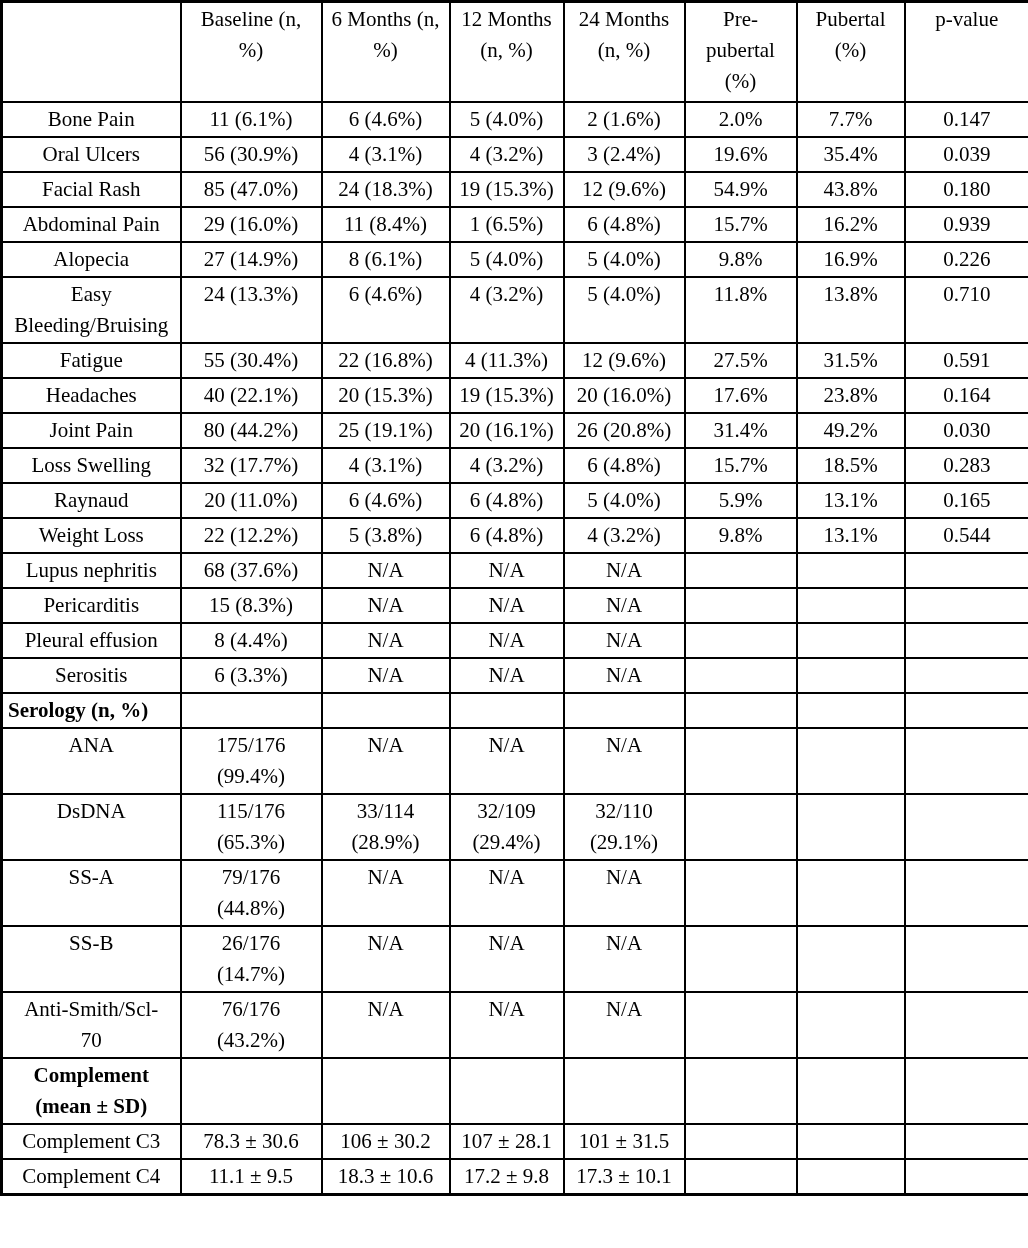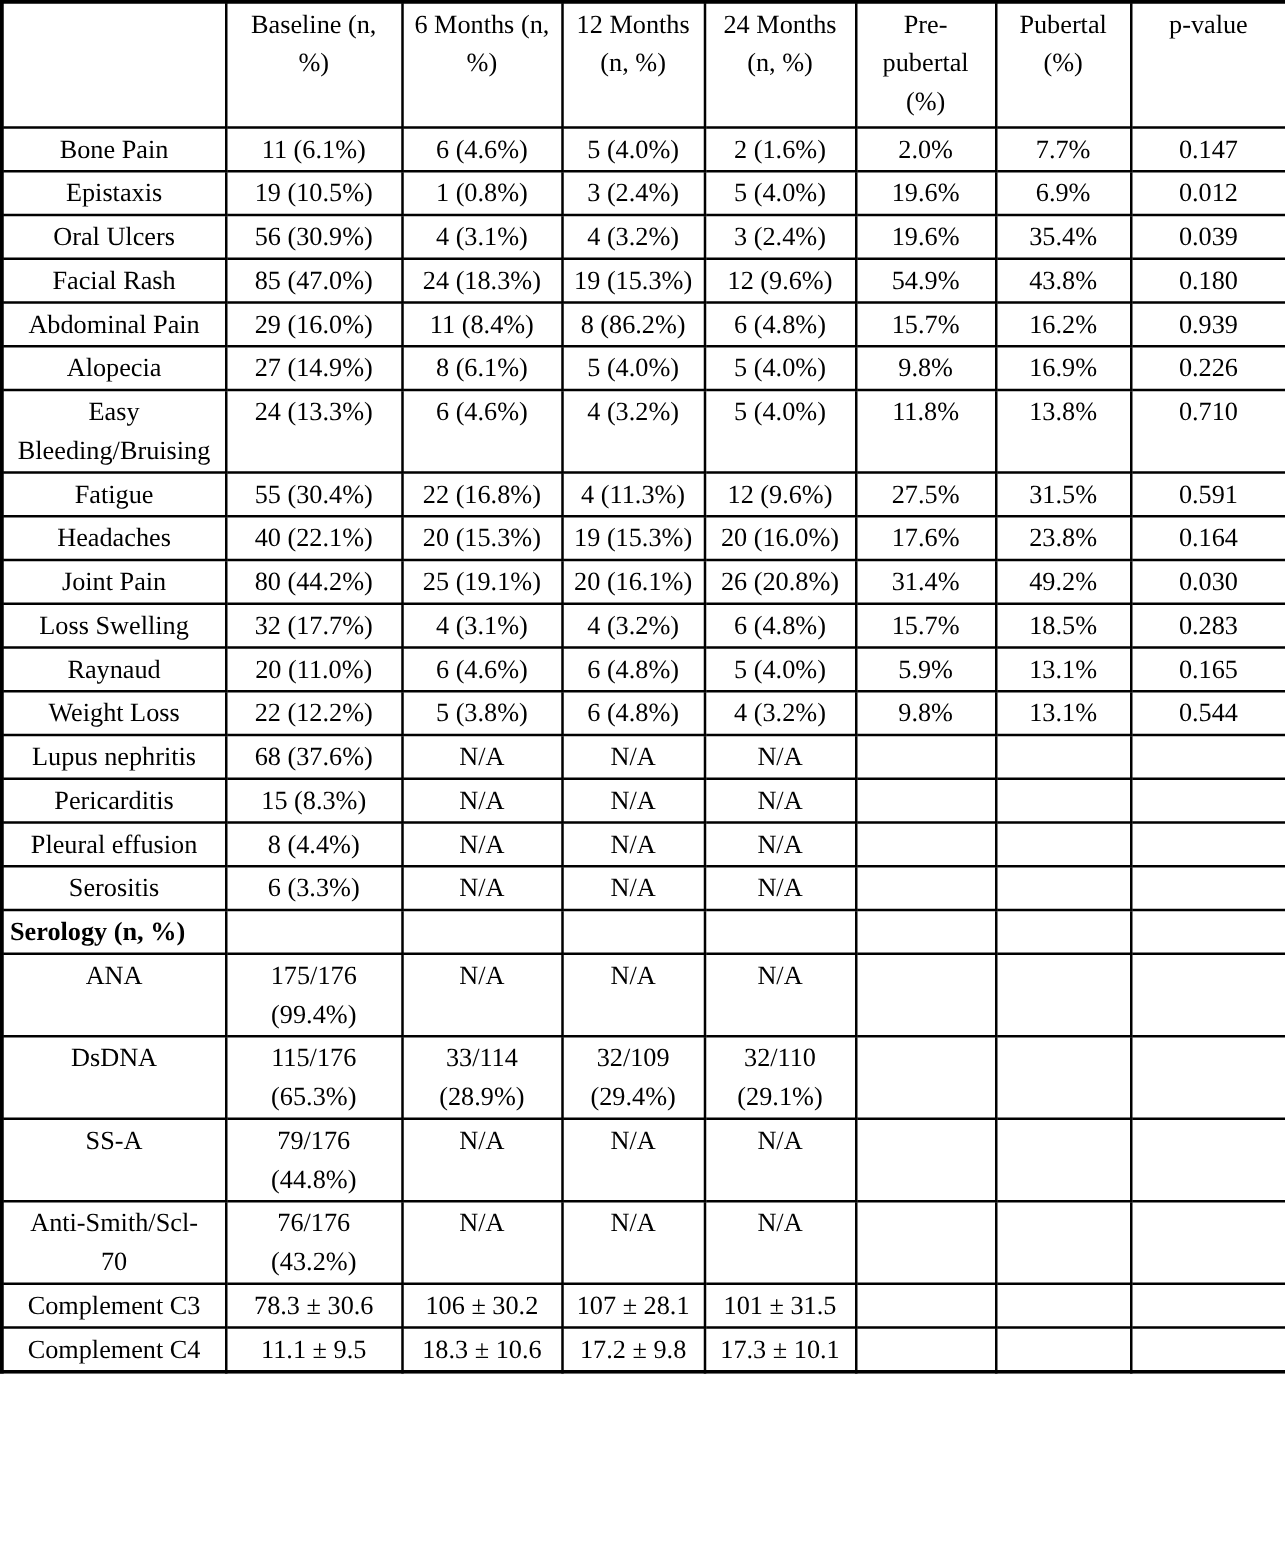--- a/index.html
+++ b/index.html
@@ -85,30 +85,20 @@
           <td>Bone Pain</td>
           <td>11 (6.1%)</td>
           <td>6 (4.6%)</td>
           <td>5 (4.0%)</td>
           <td>2 (1.6%)</td>
           <td>2.0%</td>
           <td>7.7%</td>
           <td>0.147</td>
         </tr>
         <tr>
-          <td>Epistaxis</td>
-          <td>19 (10.5%)</td>
-          <td>1 (0.8%)</td>
-          <td>3 (2.4%)</td>
-          <td>5 (4.0%)</td>
-          <td>19.6%</td>
-          <td>6.9%</td>
-          <td>0.012</td>
-        </tr>
-        <tr>
           <td>Oral Ulcers</td>
           <td>56 (30.9%)</td>
           <td>4 (3.1%)</td>
           <td>4 (3.2%)</td>
           <td>3 (2.4%)</td>
           <td>19.6%</td>
           <td>35.4%</td>
           <td>0.039</td>
         </tr>
         <tr>
@@ -118,21 +108,21 @@
           <td>19 (15.3%)</td>
           <td>12 (9.6%)</td>
           <td>54.9%</td>
           <td>43.8%</td>
           <td>0.180</td>
         </tr>
         <tr>
           <td>Abdominal Pain</td>
           <td>29 (16.0%)</td>
           <td>11 (8.4%)</td>
-          <td>8 (86.2%)</td>
+          <td>1 (6.5%)</td>
           <td>6 (4.8%)</td>
           <td>15.7%</td>
           <td>16.2%</td>
           <td>0.939</td>
         </tr>
         <tr>
           <td>Alopecia</td>
           <td>27 (14.9%)</td>
           <td>8 (6.1%)</td>
           <td>5 (4.0%)</td>
@@ -292,27 +282,49 @@
           <td>79/176
 (44.8%)</td>
           <td>N/A</td>
           <td>N/A</td>
           <td>N/A</td>
           <td></td>
           <td></td>
           <td></td>
         </tr>
         <tr>
+          <td>SS-B</td>
+          <td>26/176
+(14.7%)</td>
+          <td>N/A</td>
+          <td>N/A</td>
+          <td>N/A</td>
+          <td></td>
+          <td></td>
+          <td></td>
+        </tr>
+        <tr>
           <td>Anti-Smith/Scl-
 70</td>
           <td>76/176
 (43.2%)</td>
           <td>N/A</td>
           <td>N/A</td>
           <td>N/A</td>
+          <td></td>
+          <td></td>
+          <td></td>
+        </tr>
+        <tr>
+          <td class="bold">Complement
+(mean ± SD)</td>
+          <td></td>
+          <td></td>
+          <td></td>
+          <td></td>
           <td></td>
           <td></td>
           <td></td>
         </tr>
         <tr>
           <td>Complement C3</td>
           <td>78.3 ± 30.6</td>
           <td>106 ± 30.2</td>
           <td>107 ± 28.1</td>
           <td>101 ± 31.5</td>

